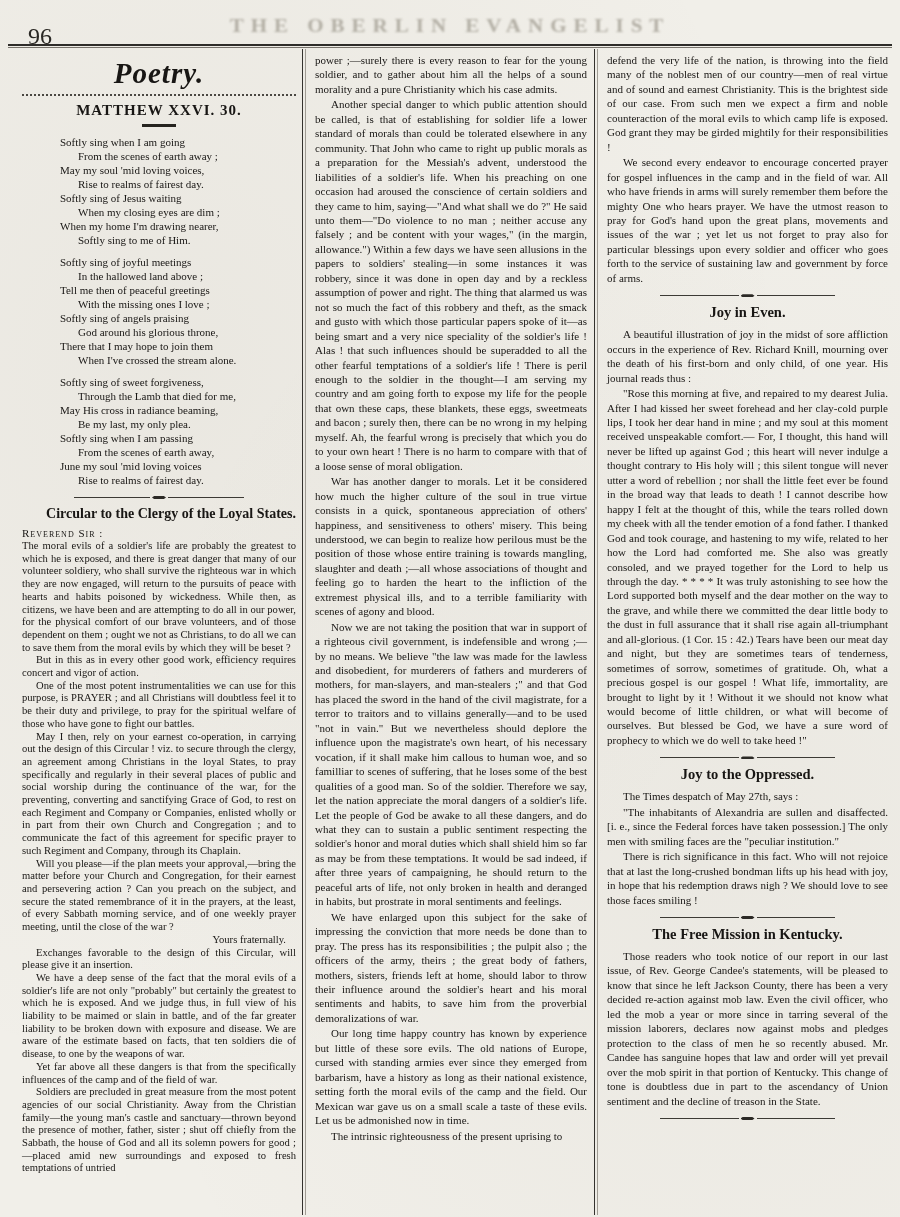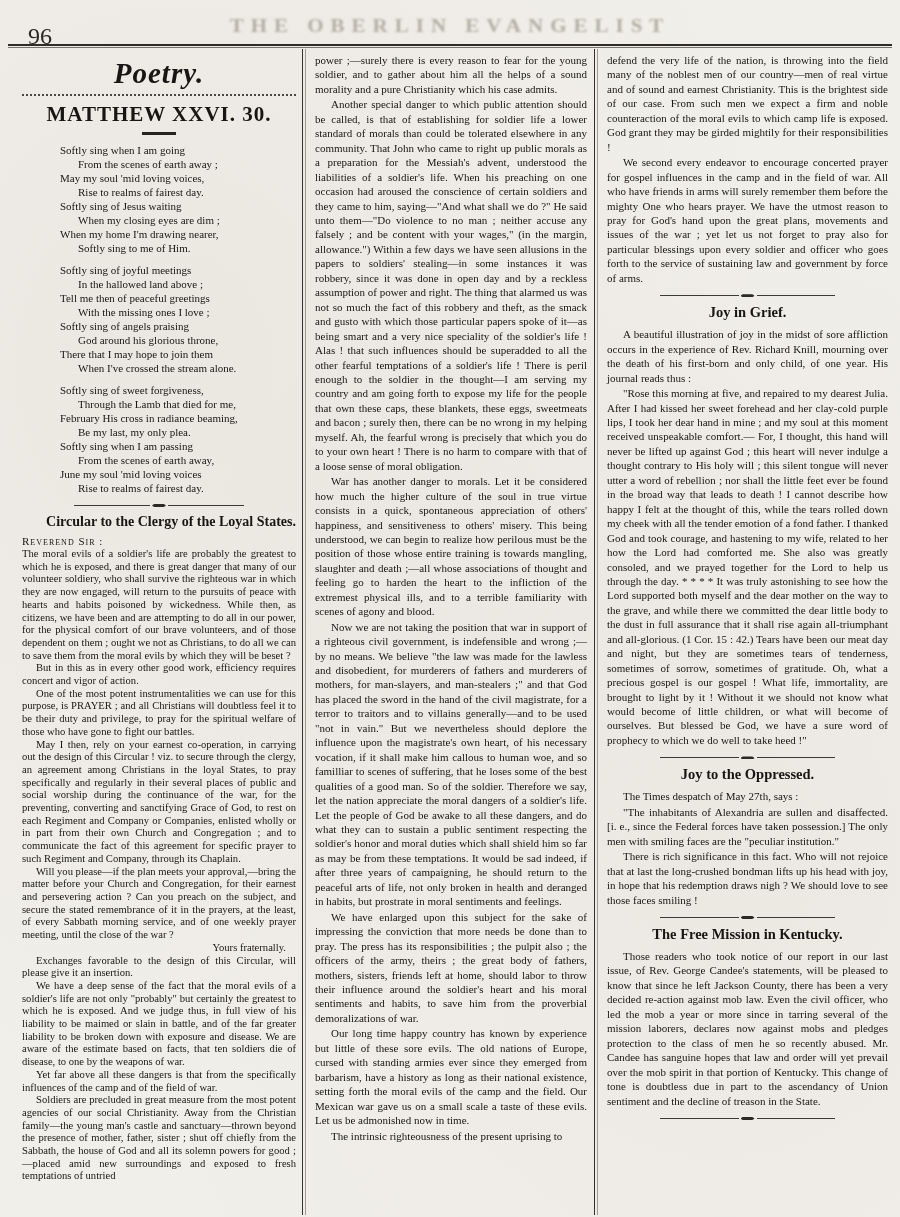--- a/index.html
+++ b/index.html
@@ -28,21 +28,21 @@
   .cols { display:flex; align-items:stretch; height:1166px; }
   .col { overflow:hidden; }
   .col1 { width:294px; padding:0 6px 0 14px; }
   .col2 { width:288px; padding:4px 7px 0 9px; }
   .col3 { flex:1; padding:4px 4px 0 9px; }
   .vrule { width:4px; border-left:1px solid #34322e; border-right:1px solid #a09c94; }
 
   
   .poetry-title { text-align:center; font-size:29px; font-weight:bold; font-style:italic; margin-top:8px; letter-spacing:1px; }
   .wavy { border-bottom:2px dotted #4a4742; margin:3px 0 6px 0; height:3px; }
-  .poem-title { text-align:center; font-weight:bold; font-size:21px; letter-spacing:1px; margin-top:6px; }
+  .poem-title { text-align:center; font-weight:bold; font-size:15px; letter-spacing:1px; margin-top:6px; }
   .short-dash { width:34px; height:3px; background:#26241f; margin:5px auto 6px auto; }
   .stanza { margin:8px 0 0 38px; font-size:11px; line-height:14px; }
   .poem-line { display:block; white-space:nowrap; }
   .stanza .poem-line:nth-child(even) { padding-left:18px; }
 
   .orn-divider { display:flex; align-items:center; width:62%; margin:9px auto 7px auto; }
   .orn-divider::before, .orn-divider::after { content:""; flex:1; height:1px; background:#3c3a35; }
   .diamond { width:14px; height:3px; background:#2c2a26; margin:0 2px; clip-path:polygon(0 50%,15% 0,85% 0,100% 50%,85% 100%,15% 100%); }
 
   .circ-head { text-align:right; font-weight:bold; font-size:14px; margin:2px 0 5px 0; }
@@ -91,21 +91,21 @@
         <span class="poem-line">Tell me then of peaceful greetings</span>
         <span class="poem-line">With the missing ones I love ;</span>
         <span class="poem-line">Softly sing of angels praising</span>
         <span class="poem-line">God around his glorious throne,</span>
         <span class="poem-line">There that I may hope to join them</span>
         <span class="poem-line">When I've crossed the stream alone.</span>
       </div>
       <div class="stanza">
         <span class="poem-line">Softly sing of sweet forgiveness,</span>
         <span class="poem-line">Through the Lamb that died for me,</span>
-        <span class="poem-line">February His cross in radiance beaming,</span>
+        <span class="poem-line">May His cross in radiance beaming,</span>
         <span class="poem-line">Be my last, my only plea.</span>
         <span class="poem-line">Softly sing when I am passing</span>
         <span class="poem-line">From the scenes of earth away,</span>
         <span class="poem-line">June my soul 'mid loving voices</span>
         <span class="poem-line">Rise to realms of fairest day.</span>
       </div>
 
       <div class="orn-divider">
           <span class="diamond"></span>
         </div>
@@ -140,21 +140,21 @@
 
     <div class="vrule"></div>
 
     <div class="col col3 b2">
       <p class="cont">defend the very life of the nation, is throwing into the field many of the noblest men of our country—men of real virtue and of sound and earnest Christianity.  This is the brightest side of our case.  From such men we expect a firm and noble counteraction of the moral evils to which camp life is exposed.  God grant they may be girded mightily for their responsibilities !</p>
       <p>We second every endeavor to encourage concerted prayer for gospel influences in the camp and in the field of war.  All who have friends in arms will surely remember them before the mighty One who hears prayer.  We have the utmost reason to pray for God's hand upon the great plans, movements and issues of the war ; yet let us not forget to pray also for particular blessings upon every soldier and officer who goes forth to the service of sustaining law and government by force of arms.</p>
 
       <div class="orn-divider">
           <span class="diamond"></span>
         </div>
-      <div class="art-head">Joy in Grief.</div>
+      <div class="art-head">Joy in Even.</div>
       <p>A beautiful illustration of joy in the midst of sore affliction occurs in the experience of Rev. Richard Knill, mourning over the death of his first-born and only child, of one year.  His journal reads thus :</p>
       <p>"Rose this morning at five, and repaired to my dearest Julia.  After I had kissed her sweet forehead and her clay-cold purple lips, I took her dear hand in mine ; and my soul at this moment received unspeakable comfort.— For, I thought, this hand will never be lifted up against God ; this heart will never indulge a thought contrary to His holy will ; this silent tongue will never utter a word of rebellion ; nor shall the little feet ever be found in the broad way that leads to death !  I cannot describe how happy I felt at the thought of this, while the tears rolled down my cheek with all the tender emotion of a fond father.  I thanked God and took courage, and hastening to my wife, related to her how the Lord had comforted me.  She also was greatly consoled, and we prayed together for the Lord to help us through the day.    *    *    *    * It was truly astonishing to see how the Lord supported both myself and the dear mother on the way to the grave, and while there we committed the dear little body to the dust in full assurance that it shall rise again all-triumphant and all-glorious. (1 Cor. 15 : 42.)   Tears have been our meat day and night, but they are sometimes tears of tenderness, sometimes of sorrow, sometimes of gratitude.  Oh, what a precious gospel is our gospel !   What life, immortality, are brought to light by it !   Without it we should not know what would become of little children, or what will become of ourselves.   But blessed be God, we have a sure word of prophecy to which we do well to take heed !"</p>
 
       <div class="orn-divider">
           <span class="diamond"></span>
         </div>
       <div class="art-head">Joy to the Oppressed.</div>
       <p>The Times despatch of May 27th, says :</p>
       <p>"The inhabitants of Alexandria are sullen and disaffected. [i. e., since the Federal forces have taken possession.] The only men with smiling faces are the "peculiar institution."</p>
       <p>There is rich significance in this fact.   Who will not rejoice that at last the long-crushed bondman lifts up his head with joy, in hope that his redemption draws nigh ? We should love to see those faces smiling !</p>

